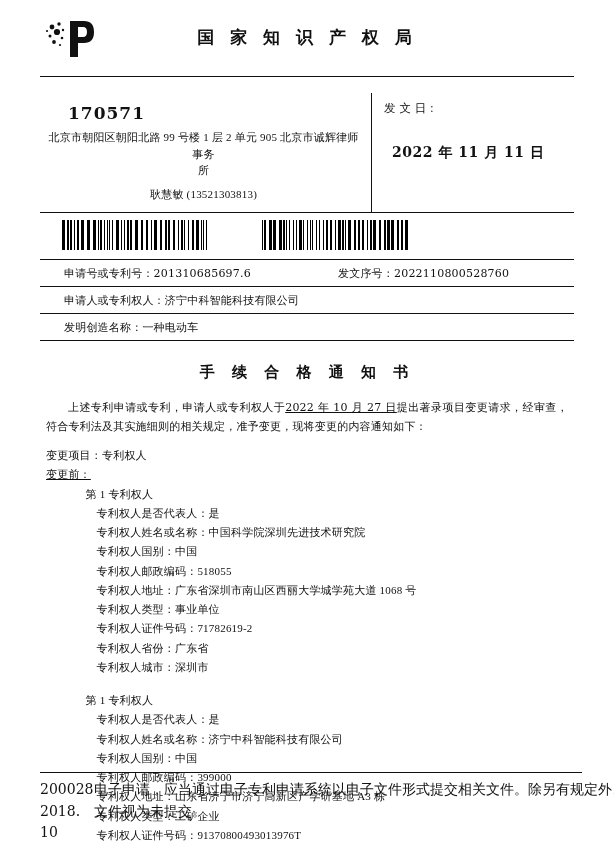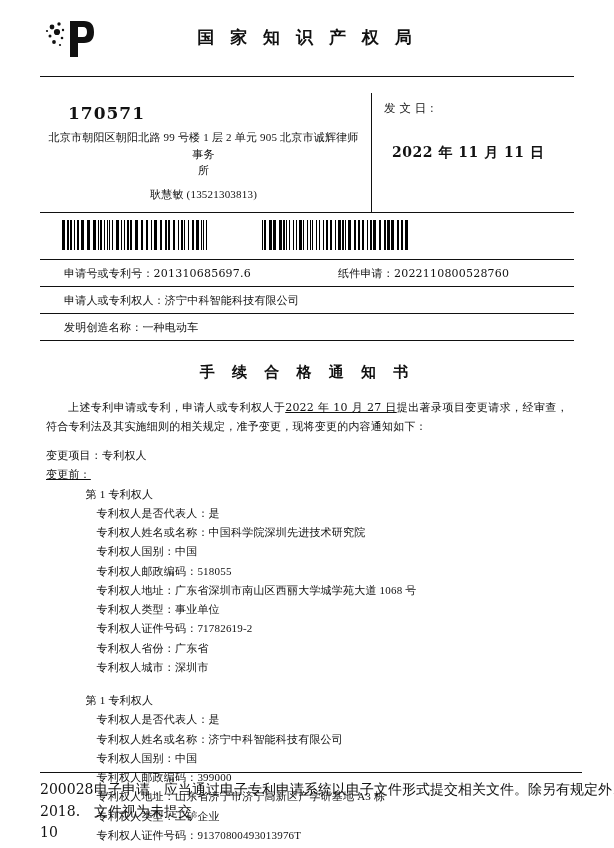--- a/index.html
+++ b/index.html
@@ -310,21 +310,21 @@
         <div class="bar" style="left: 139px; width: 2px;"></div>
         <div class="bar" style="left: 143px; width: 3px;"></div>
       </div>
   </div>
 
   <div class="inforow">
     <div class="cellA">
       <span>申请号或专利号：</span><span class="val">201310685697.6</span>
     </div>
     <div class="cellB">
-      <span>纸件申请：</span><span class="val">2022110800528760</span>
+      <span>发文序号：</span><span class="val">2022110800528760</span>
     </div>
   </div>
 
   <div class="inforow">
     <div class="cellA">
       <span>申请人或专利权人：</span><span>济宁中科智能科技有限公司</span>
     </div>
   </div>
 
   <div class="inforow">

